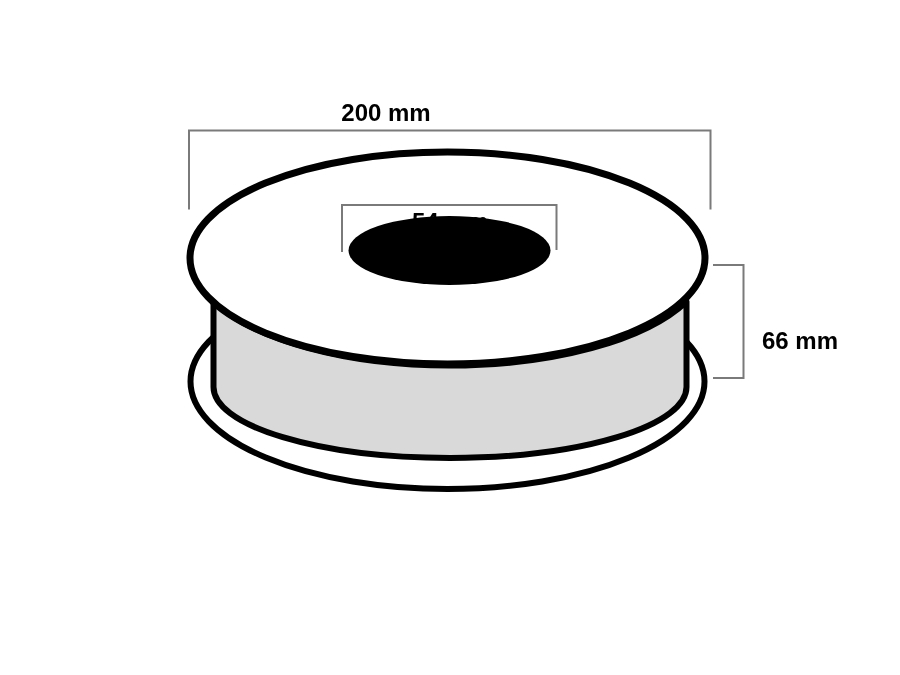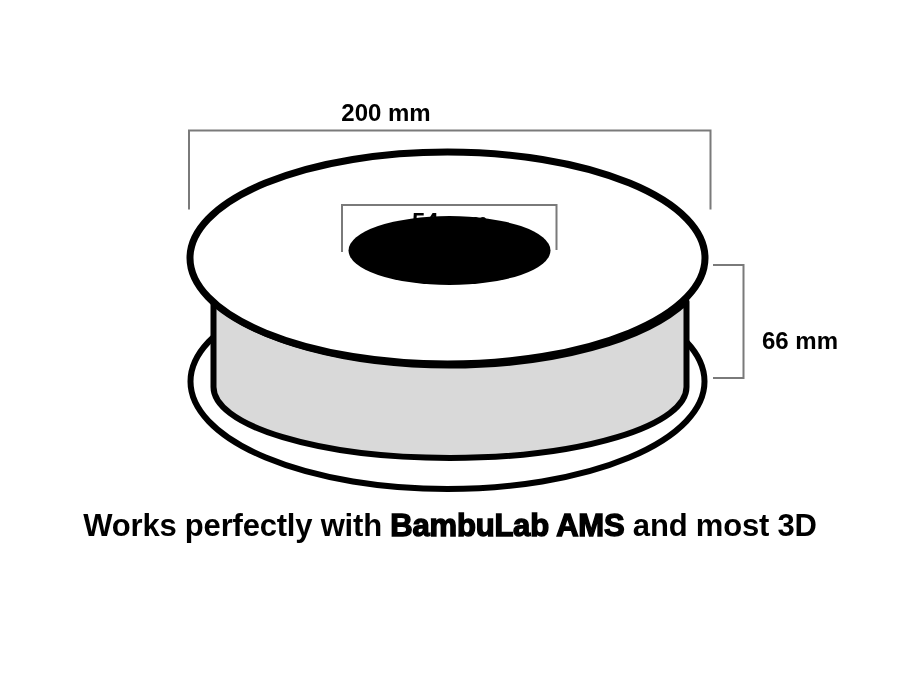--- a/index.html
+++ b/index.html
@@ -72,16 +72,15 @@
     <path d="M713 265 L743.5 265 L743.5 378 L713 378" fill="none" stroke="var(--bracket_line, #7a7a7a)" stroke-width="2"></path>
   </svg>
 
   <div class="dim-label dim-label-outer">200 mm</div>
 
   <div class="dim-label dim-label-hole">54 mm</div>
 
   <div class="dim-label dim-label-height">66 mm</div>
 
   <div class="caption">
-    <div><span>Works perfectly with </span><span class="emphasis">BambuLab AMS</span><span> and most 3D</span></div>
   </div>
 
 </div>
 
 </body></html>

